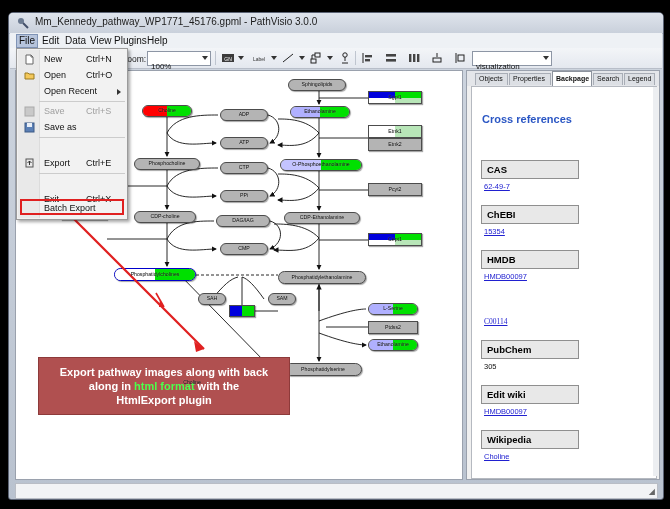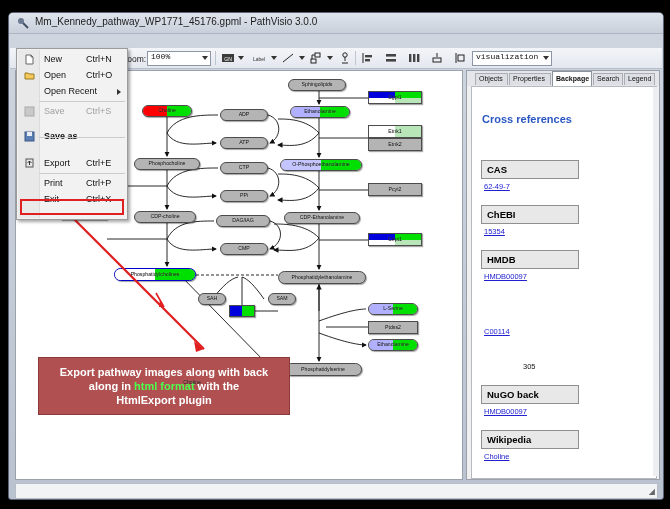--- a/index.html
+++ b/index.html
@@ -27,21 +27,21 @@
   .menuitem.sel{background:#b6c4dc;border:1px solid #7f93b5;padding:0 2px;}
 
   
   #toolbar{position:absolute;left:1px;top:35px;width:652px;height:20px;
            background:linear-gradient(#f3f5f8,#e4e8ef);
            border-bottom:1px solid #b8bec9;}
   .tbsep{position:absolute;top:3px;width:1px;height:14px;background:#bfc5cf;}
   .tblabel{position:absolute;font-size:8.5px;color:#222;top:6px;}
   .combo{position:absolute;height:13px;background:#fff;border:1px solid #8d96a5;
          font-size:8px;color:#111;}
-  .combo .cv{position:absolute;left:3px;top:0;font-family:Liberation Mono, monospace;}
+  .combo .cv{position:absolute;left:3px;top:10px;}
   .combo .ar{position:absolute;right:2px;top:4px;width:0;height:0;
              border-left:3px solid transparent;border-right:3px solid transparent;
              border-top:4px solid #333;}
   .tbtn{position:absolute;top:3px;width:14px;height:14px;}
   .drop{position:absolute;top:8px;width:0;height:0;
         border-left:3px solid transparent;border-right:3px solid transparent;
         border-top:4px solid #333;}
 
   
   #canvaswrap{position:absolute;left:6px;top:57px;width:446px;height:408px;
@@ -90,21 +90,21 @@
               font-weight:bold;padding-top:3px;}
   #panelbody{position:absolute;left:4px;top:15px;width:184px;height:391px;
              background:#fff;border:1px solid #b5b9c0;overflow:hidden;}
   #xreftitle{position:absolute;left:10px;top:26px;font-size:11px;font-weight:bold;
              color:#2b57c4;}
   .xrbox{position:absolute;left:9px;width:96px;height:17px;background:#e8e8e8;
          border:1px solid #8f8f8f;display:flex;align-items:center;}
   .xrbox span{font-size:9.5px;font-weight:bold;color:#000;padding-left:5px;}
   .xrval{position:absolute;left:12px;font-size:7.5px;color:#2020d0;
          text-decoration:underline;}
-  .xrval.plain{color:#111;text-decoration:none;margin-left:39px;}
+  .xrval.plain{color:#111;text-decoration:none;}
 
   
   #panelsb{position:absolute;right:1px;top:16px;width:5px;height:389px;background:#eceef1;}
 
   
   #filemenu{position:absolute;left:7px;top:35px;width:110px;height:170px;
             background:#f2f2f2;border:1px solid #9b9b9b;
             box-shadow:2px 2px 3px rgba(0,0,0,.35);z-index:40;}
   .mrow{position:absolute;left:1px;width:108px;height:15px;font-size:9px;color:#111;}
   .mrow .mtext{position:absolute;left:26px;top:2px;}
@@ -134,20 +134,28 @@
 <div id="winouter">
 
   <div id="titlebar" style="background:linear-gradient(#dfe4ec,#c9d0db);border-bottom:1px solid #aeb6c3;">
     <svg id="appicon" viewBox="0 0 12 12">
       <circle cx="4" cy="4" r="3" fill="#6b7a90"></circle>
       <path d="M6 6 L11 11" stroke="#44506a" stroke-width="2" fill="none"></path>
     </svg>
     <div id="titletext">Mm_Kennedy_pathway_WP1771_45176.gpml - PathVisio 3.0.0</div>
   </div>
 
+  <div id="menubar">
+    <div class="menuitem sel" style="left:6px;">File</div>
+    <div class="menuitem" style="left:29px;">Edit</div>
+    <div class="menuitem" style="left:52px;">Data</div>
+    <div class="menuitem" style="left:77px;">View</div>
+    <div class="menuitem" style="left:101px;">Plugins</div>
+    <div class="menuitem" style="left:134px;">Help</div>
+  </div>
 
   <div id="toolbar">
     <div class="tblabel" style="left:112px;">Zoom:</div>
     <div class="combo" style="left:137px;top:3px;width:62px;">
       <span class="cv">100%</span>
       <span class="ar"></span>
     </div>
     <div class="tbsep" style="left:205px;"></div>
 
     <svg class="tbtn" style="left:211px;" viewBox="0 0 14 14">
@@ -441,26 +449,29 @@
       <div class="xrbox" style="top:118px;">
             <span>ChEBI</span>
           </div>
       <div class="xrval" style="top:140px;">15354</div>
 
       <div class="xrbox" style="top:163px;">
             <span>HMDB</span>
           </div>
       <div class="xrval" style="top:185px;">HMDB00097</div>
 
-      <div class="xrval" style="top:240px;">C00114</div>
-
+      <div class="xrval" style="top:230px;font-family:Liberation Serif, serif;">C00114</div>
+
+      <div class="xrbox" style="top:253px;">
+            <span>PubChem</span>
+          </div>
       <div class="xrval plain" style="top:275px;">305</div>
 
       <div class="xrbox" style="top:298px;">
-            <span>NuGO back</span>
+            <span>Edit wiki</span>
           </div>
       <div class="xrval" style="top:320px;">HMDB00097</div>
 
       <div class="xrbox" style="top:343px;">
             <span>Wikipedia</span>
           </div>
       <div class="xrval" style="top:365px;">Choline</div>
 
     </div>
     <div id="panelsb"></div>
@@ -494,21 +505,21 @@
     <div class="msep" style="top:52px;"></div>
 
     <div class="mrow disabled" style="top:55px;">
       <svg class="mico" viewBox="0 0 11 11">
         <rect x="1" y="1" width="9" height="9" fill="#c9c9c9" stroke="#a9a9a9"></rect>
       </svg>
       <span class="mtext">Save</span>
       <span class="macc">Ctrl+S</span>
     </div>
 
-    <div class="mrow" style="top:80px;font-weight:bold;">
+    <div class="mrow" style="top:71px;">
       <svg class="mico" viewBox="0 0 11 11">
         <rect x="1" y="1" width="9" height="9" fill="#5a7fb5" stroke="#3d5b85"></rect>
         <rect x="3" y="1" width="5" height="4" fill="#e8eef7"></rect>
       </svg>
       <span class="mtext">Save as</span>
       <span class="macc"></span>
     </div>
 
     <div class="msep" style="top:88px;"></div>
 
@@ -517,30 +528,29 @@
       <svg class="mico" viewBox="0 0 11 11">
         <rect x="2" y="1" width="7" height="8" fill="none" stroke="#555"></rect>
         <path d="M5.5 7 v-4 M3.5 5 L5.5 3 L7.5 5" stroke="#333" fill="none"></path>
       </svg>
       <span class="mtext">Export</span>
       <span class="macc">Ctrl+E</span>
     </div>
 
     <div class="msep" style="top:124px;"></div>
 
-    <div class="mrow" style="top:127px;">
-      <span class="mtext">Print</span>
-      <span class="macc">Ctrl+P</span>
-    </div>
     <div class="mrow" style="top:143px;">
       <span class="mtext">Exit</span>
       <span class="macc">Ctrl+X</span>
     </div>
 
     <div class="msep" style="top:150px;"></div>
+    <div class="mrow" style="top:152px;">
+      <span class="mtext">Batch Export</span>
+    </div>
     <div id="batchhl"></div>
   </div>
 
   <div id="statusbar">
     <div id="statusgrip">◢</div>
   </div>
 
 </div>
 </div>
 

